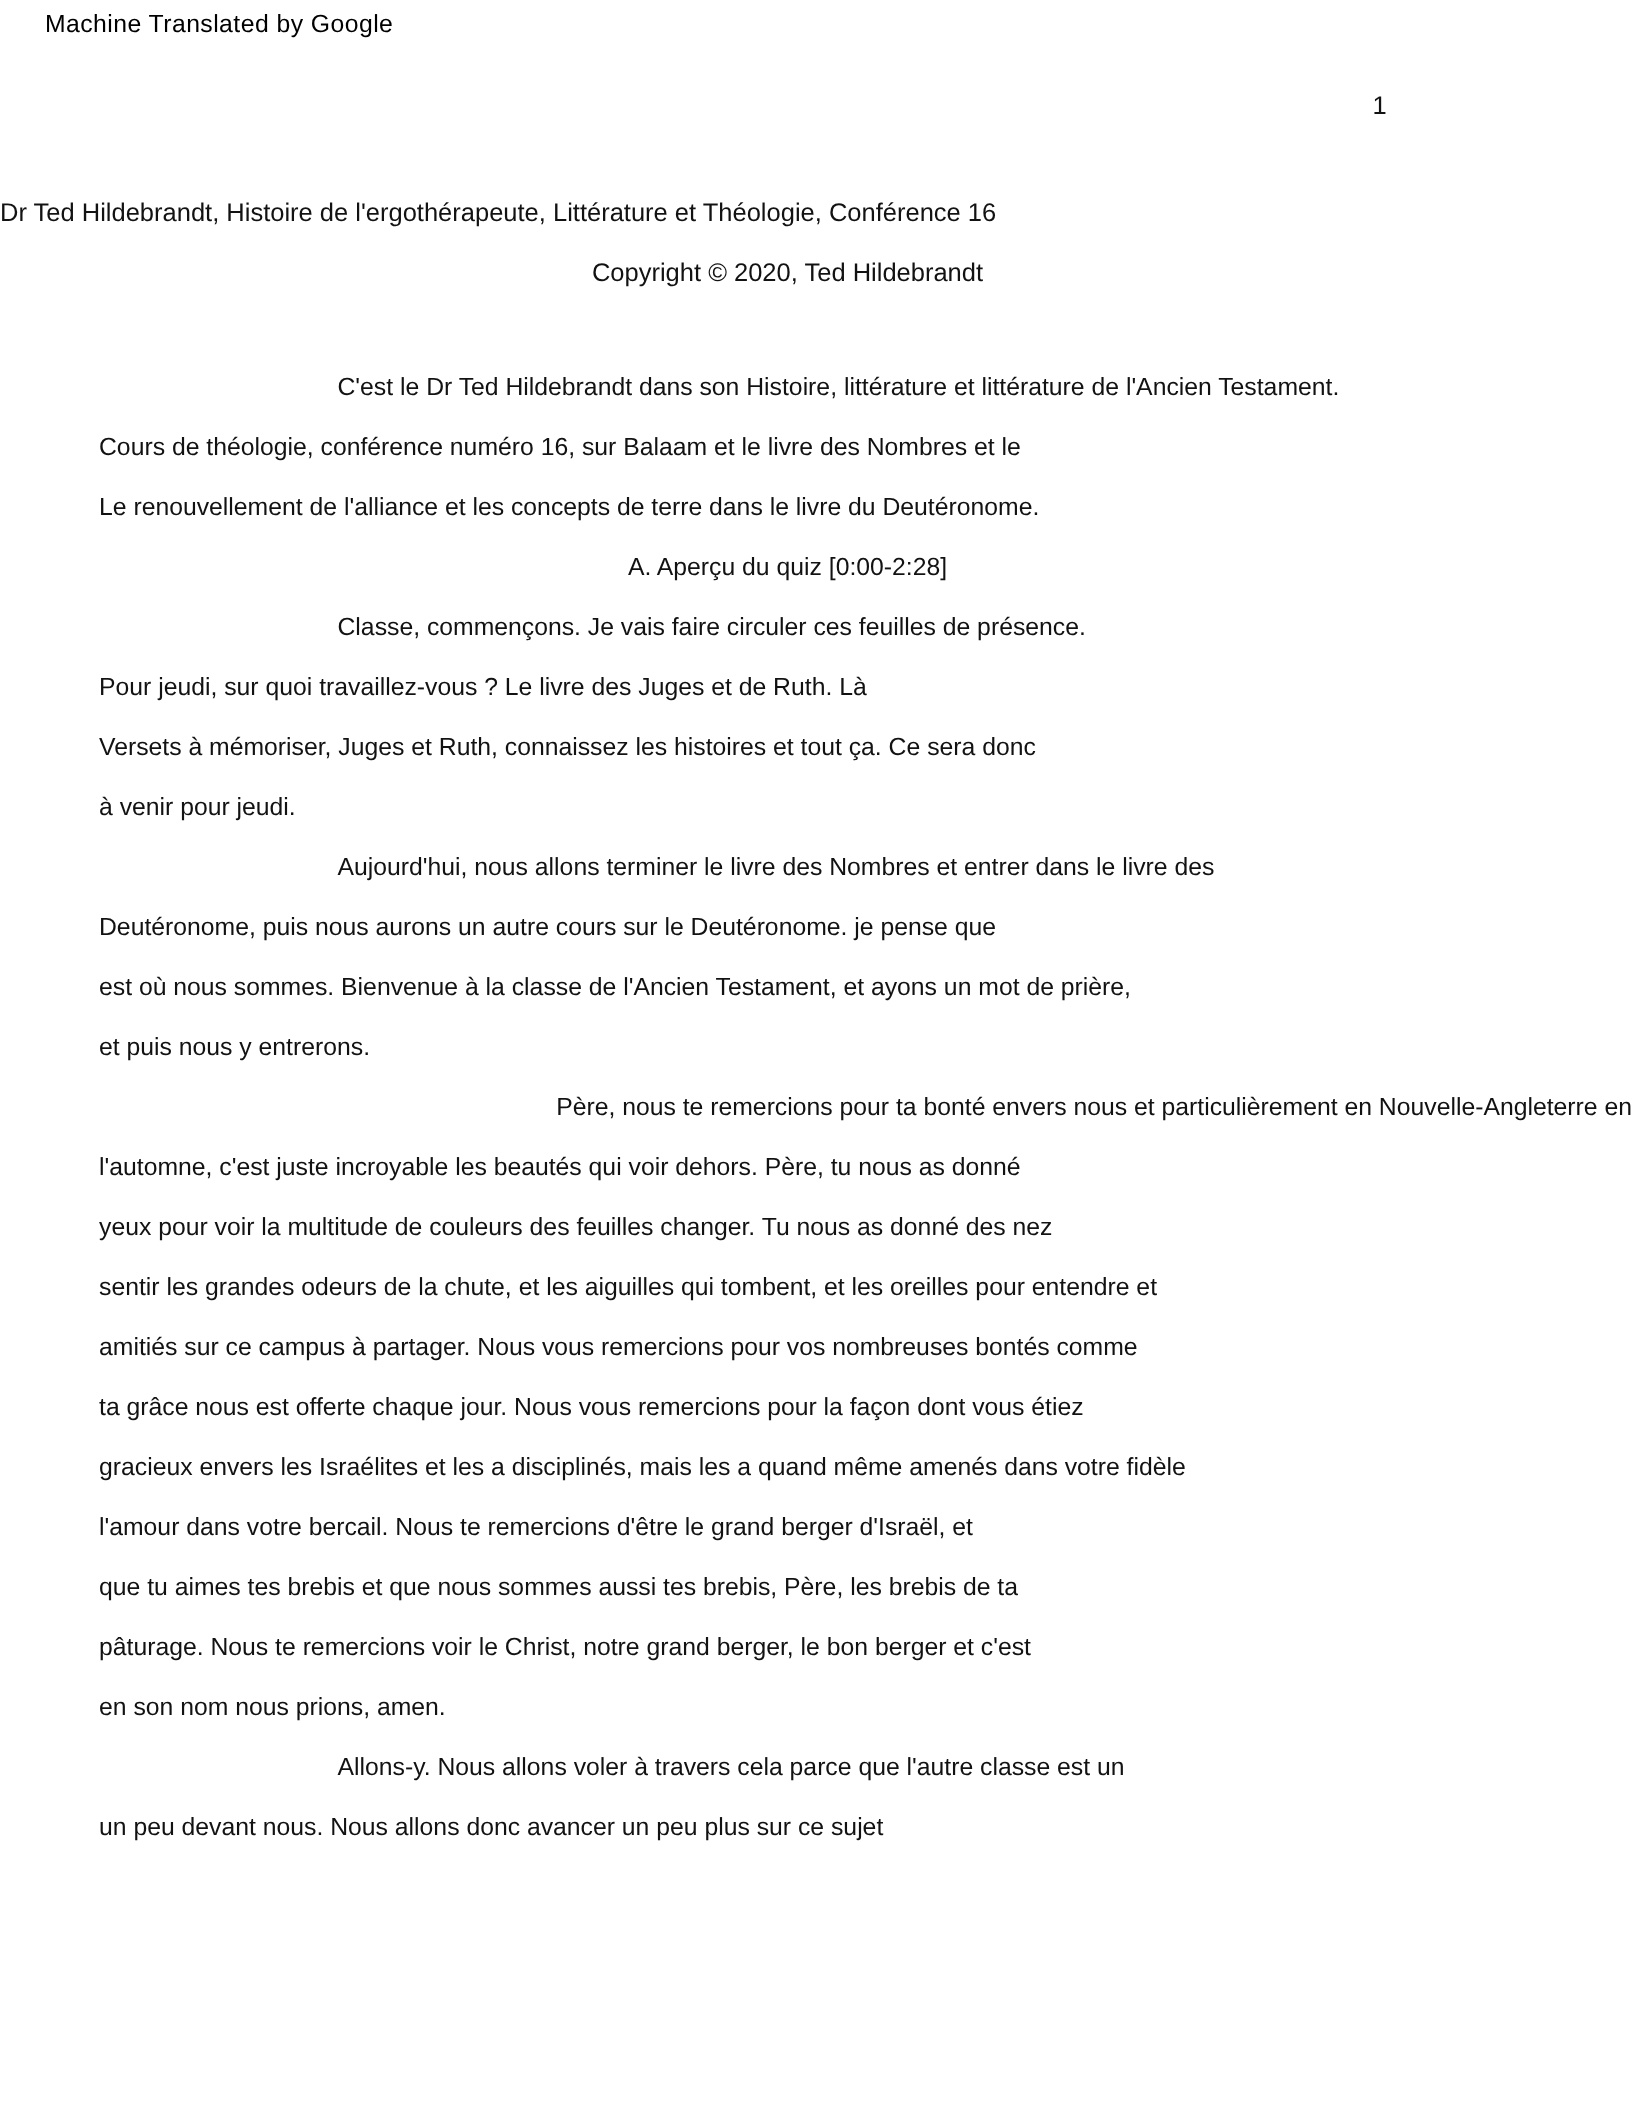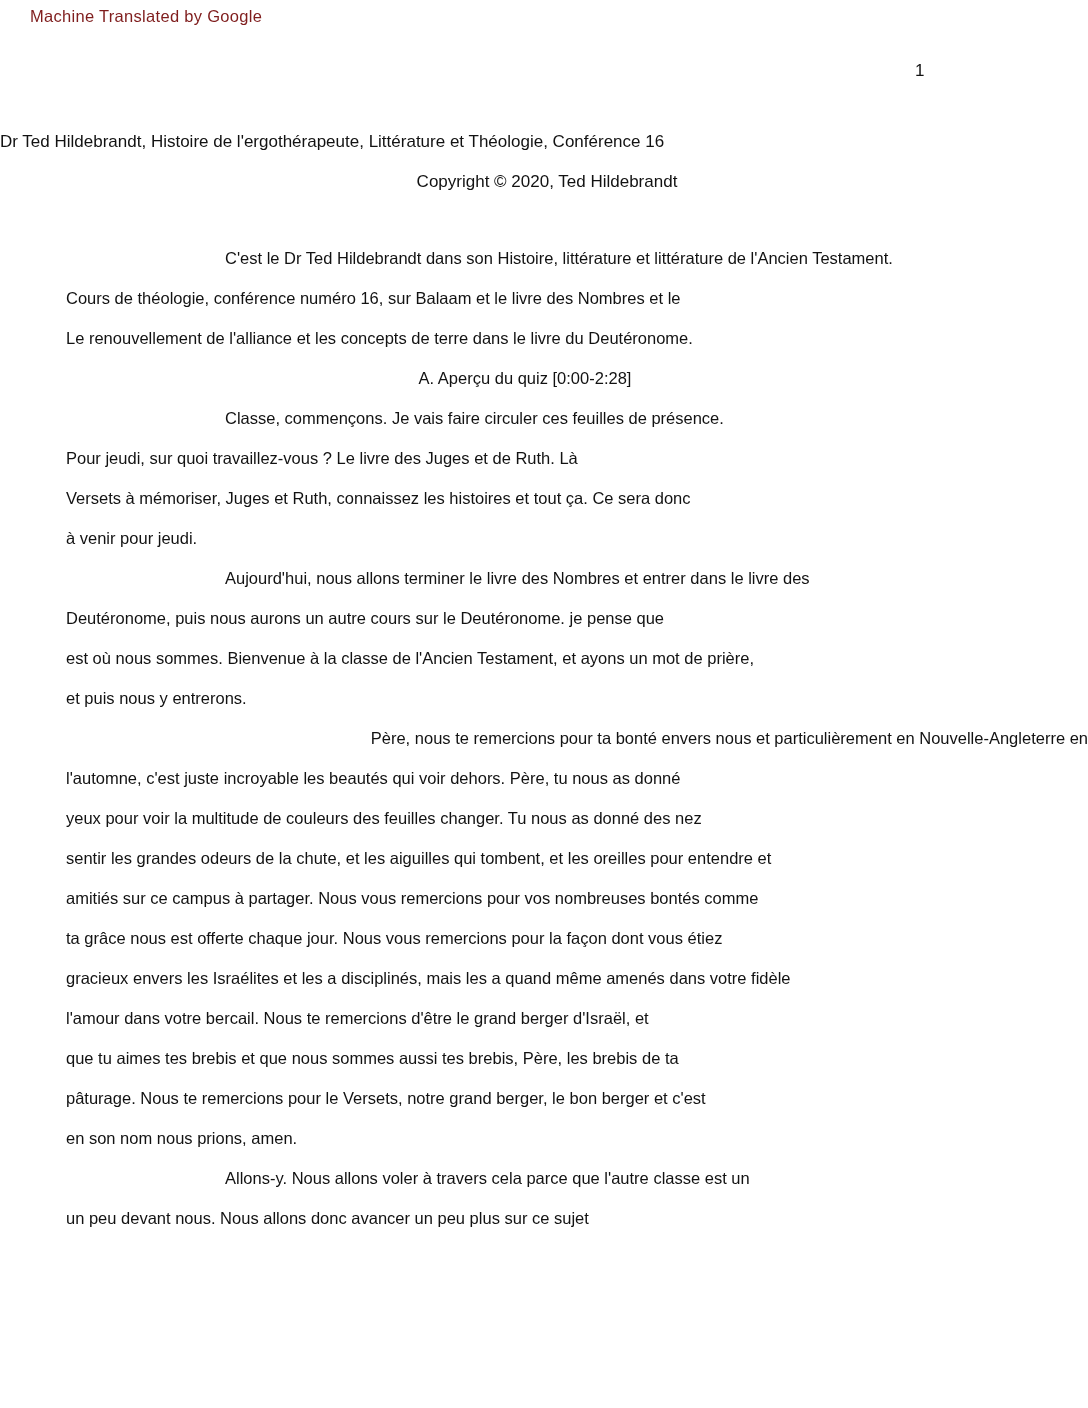--- a/index.html
+++ b/index.html
@@ -15,21 +15,21 @@
     font-family: "Liberation Sans", "DejaVu Sans", sans-serif;
     color: #121212;
     overflow: hidden;
   }
   .watermark {
     position: absolute;
     left: 30px;
     top: 7px;
     font-size: 16.5px;
     letter-spacing: 0.3px;
-    color: #7f1d1d;
+    color: #000000;
   }
   .page-number {
     position: absolute;
     left: 915px;
     top: 61px;
     font-size: 17px;
   }
   .title-line1 {
     position: absolute;
     top: 132px;
@@ -38,21 +38,20 @@
     text-align: left;
     font-size: 17px;
   }
   .title-line2 {
     position: absolute;
     top: 172px;
     left: 0;
     width: 1050px;
     text-align: center;
     font-size: 17px;
-    padding-left: 22px;
   }
   .body-text {
     position: absolute;
     top: 238px;
     left: 0;
     width: 1088px;
   }
   .line {
     height: 40px;
     line-height: 40px;
@@ -98,18 +97,18 @@
     <div class="line">et puis nous y entrerons.</div>
     <div class="line small-indent">Père, nous te remercions pour ta bonté envers nous et particulièrement en Nouvelle-Angleterre en</div>
     <div class="line">l'automne, c'est juste incroyable les beautés qui voir dehors. Père, tu nous as donné</div>
     <div class="line">yeux pour voir la multitude de couleurs des feuilles changer. Tu nous as donné des nez</div>
     <div class="line">sentir les grandes odeurs de la chute, et les aiguilles qui tombent, et les oreilles pour entendre et</div>
     <div class="line">amitiés sur ce campus à partager. Nous vous remercions pour vos nombreuses bontés comme</div>
     <div class="line">ta grâce nous est offerte chaque jour. Nous vous remercions pour la façon dont vous étiez</div>
     <div class="line">gracieux envers les Israélites et les a disciplinés, mais les a quand même amenés dans votre fidèle</div>
     <div class="line">l'amour dans votre bercail. Nous te remercions d'être le grand berger d'Israël, et</div>
     <div class="line">que tu aimes tes brebis et que nous sommes aussi tes brebis, Père, les brebis de ta</div>
-    <div class="line">pâturage. Nous te remercions pour le Versets, notre grand berger, le bon berger et c'est</div>
+    <div class="line">pâturage. Nous te remercions voir le Christ, notre grand berger, le bon berger et c'est</div>
     <div class="line">en son nom nous prions, amen.</div>
     <div class="line indent">Allons-y. Nous allons voler à travers cela parce que l'autre classe est un</div>
     <div class="line">un peu devant nous. Nous allons donc avancer un peu plus sur ce sujet</div>
   </div>
 </div>
 
 </body></html>

